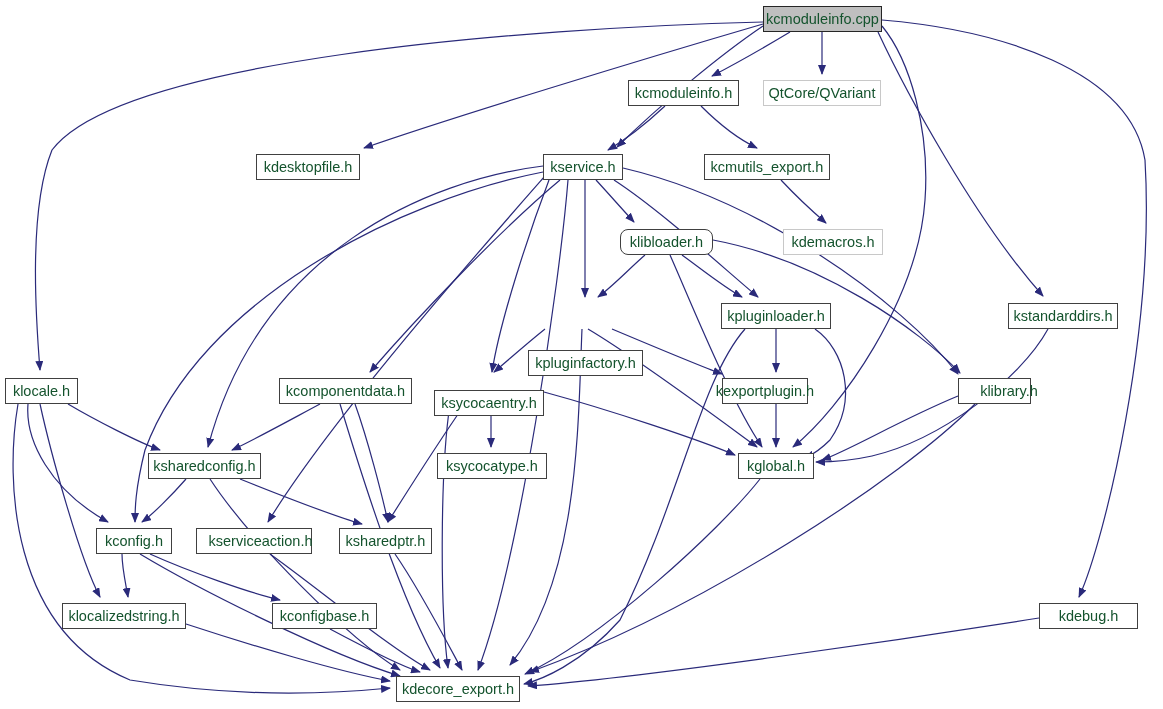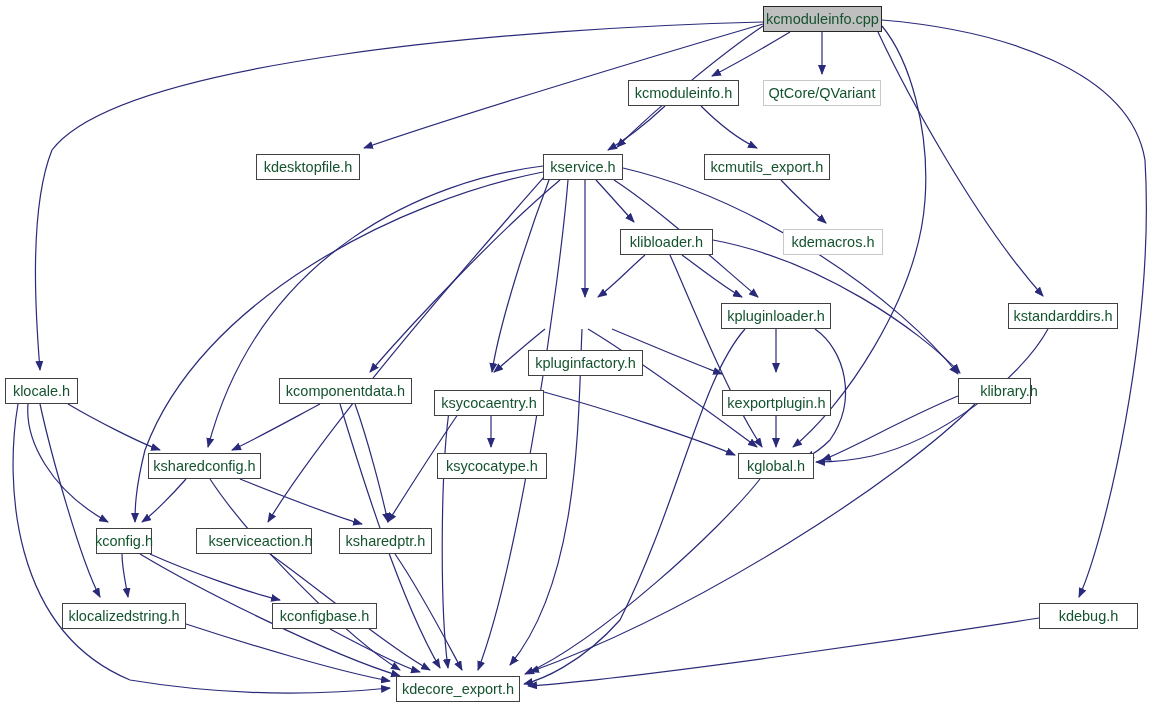--- a/index.html
+++ b/index.html
@@ -139,57 +139,57 @@
       </div>
       <div class="node" style="left: 543px; top: 154px; width: 80px;">
         <span class="node-label">kservice.h</span>
       </div>
       <div class="node" style="left: 704px; top: 154px; width: 126px;">
         <span class="node-label">kcmutils_export.h</span>
       </div>
       <div class="node external" style="left: 783px; top: 229px; width: 100px;">
         <span class="node-label">kdemacros.h</span>
       </div>
-      <div class="node" style="left: 620px; top: 229px; width: 93px;">
+      <div class="node" style="left: 620px; top: 229px; width: 93px; border-radius: 8px;">
         <span class="node-label">klibloader.h</span>
       </div>
       <div class="node" style="left: 528px; top: 303px; width: 115px; margin-top: 47px;">
         <span class="node-label">kpluginfactory.h</span>
       </div>
       <div class="node" style="left: 721px; top: 303px; width: 110px;">
         <span class="node-label">kpluginloader.h</span>
       </div>
       <div class="node" style="left: 1008px; top: 303px; width: 110px;">
         <span class="node-label">kstandarddirs.h</span>
       </div>
       <div class="node" style="left: 5px; top: 378px; width: 73px;">
         <span class="node-label">klocale.h</span>
       </div>
       <div class="node" style="left: 279px; top: 378px; width: 133px;">
         <span class="node-label">kcomponentdata.h</span>
       </div>
       <div class="node" style="left: 434px; top: 390px; width: 110px;">
         <span class="node-label">ksycocaentry.h</span>
       </div>
-      <div class="node" style="left: 722px; top: 378px; width: 109px; margin-top: 12px;">
+      <div class="node" style="left: 722px; top: 378px; width: 86px;">
         <span class="node-label">kexportplugin.h</span>
       </div>
       <div class="node" style="left: 958px; top: 378px; width: 73px; padding-left: 29px;">
         <span class="node-label">klibrary.h</span>
       </div>
       <div class="node" style="left: 148px; top: 453px; width: 113px;">
         <span class="node-label">ksharedconfig.h</span>
       </div>
       <div class="node" style="left: 437px; top: 453px; width: 110px;">
         <span class="node-label">ksycocatype.h</span>
       </div>
       <div class="node" style="left: 738px; top: 453px; width: 76px;">
         <span class="node-label">kglobal.h</span>
       </div>
-      <div class="node" style="left: 96px; top: 528px; width: 56px;">
+      <div class="node" style="left: 96px; top: 528px; width: 76px;">
         <span class="node-label">kconfig.h</span>
       </div>
       <div class="node" style="left: 196px; top: 528px; width: 116px; padding-left: 13px;">
         <span class="node-label">kserviceaction.h</span>
       </div>
       <div class="node" style="left: 339px; top: 528px; width: 93px;">
         <span class="node-label">ksharedptr.h</span>
       </div>
       <div class="node" style="left: 62px; top: 603px; width: 124px;">
         <span class="node-label">klocalizedstring.h</span>

